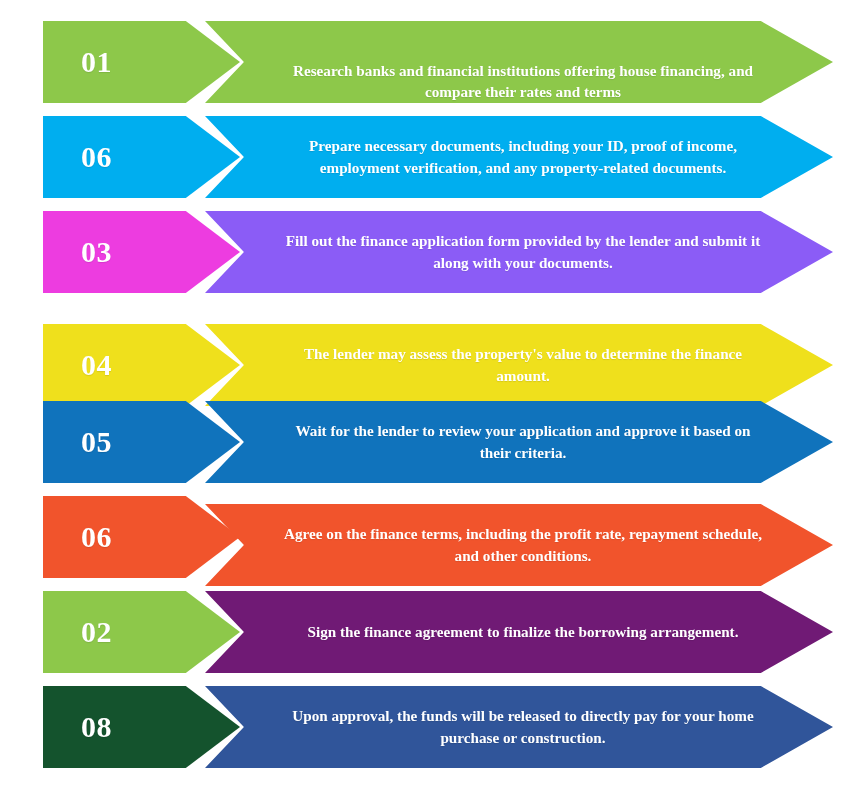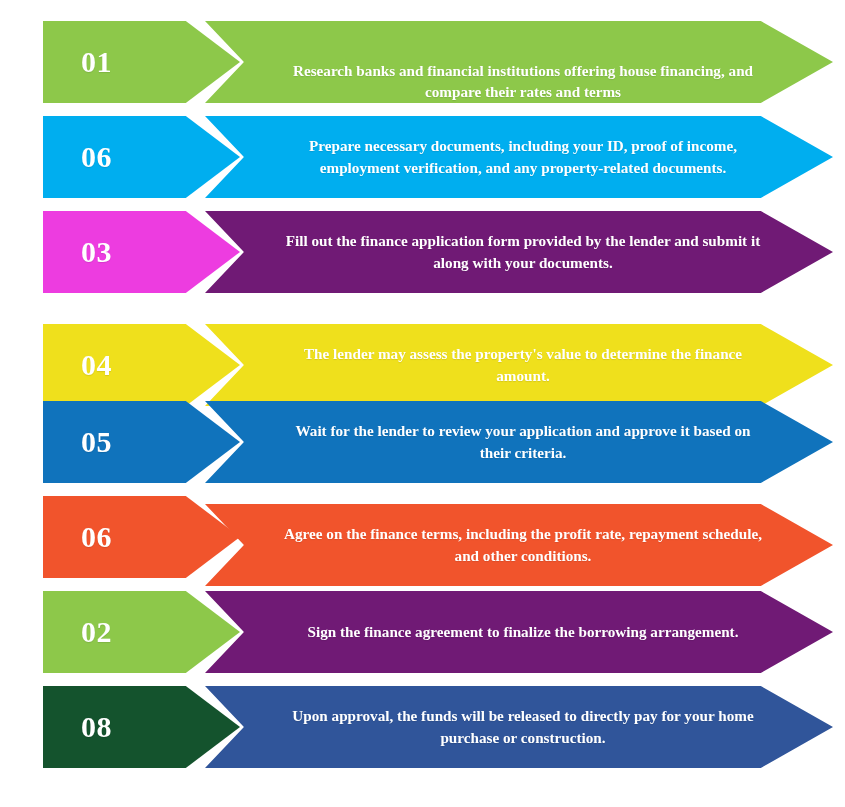--- a/index.html
+++ b/index.html
@@ -93,21 +93,21 @@
     </div>
     <div class="text-block" style="background: rgb(0, 174, 239);">
       <span class="desc-text">Prepare necessary documents, including your ID, proof of income, employment verification, and any property-related documents.</span>
     </div>
   </div>
 
   <div class="row" style="top:211px">
     <div class="num-block" style="background: rgb(237, 60, 224);">
       <span class="num-text">03</span>
     </div>
-    <div class="text-block" style="background: #701a75; font-family: Liberation Serif, serif;">
+    <div class="text-block" style="background: #8b5cf6; font-family: Liberation Serif, serif;">
       <span class="desc-text">Fill out the finance application form provided by the lender and submit it along with your documents.</span>
     </div>
   </div>
 
   <div class="row" style="top:324px">
     <div class="num-block" style="background: rgb(239, 224, 28);">
       <span class="num-text">04</span>
     </div>
     <div class="text-block" style="background: rgb(239, 224, 28);">
       <span class="desc-text">The lender may assess the property's value to determine the finance amount.</span>

